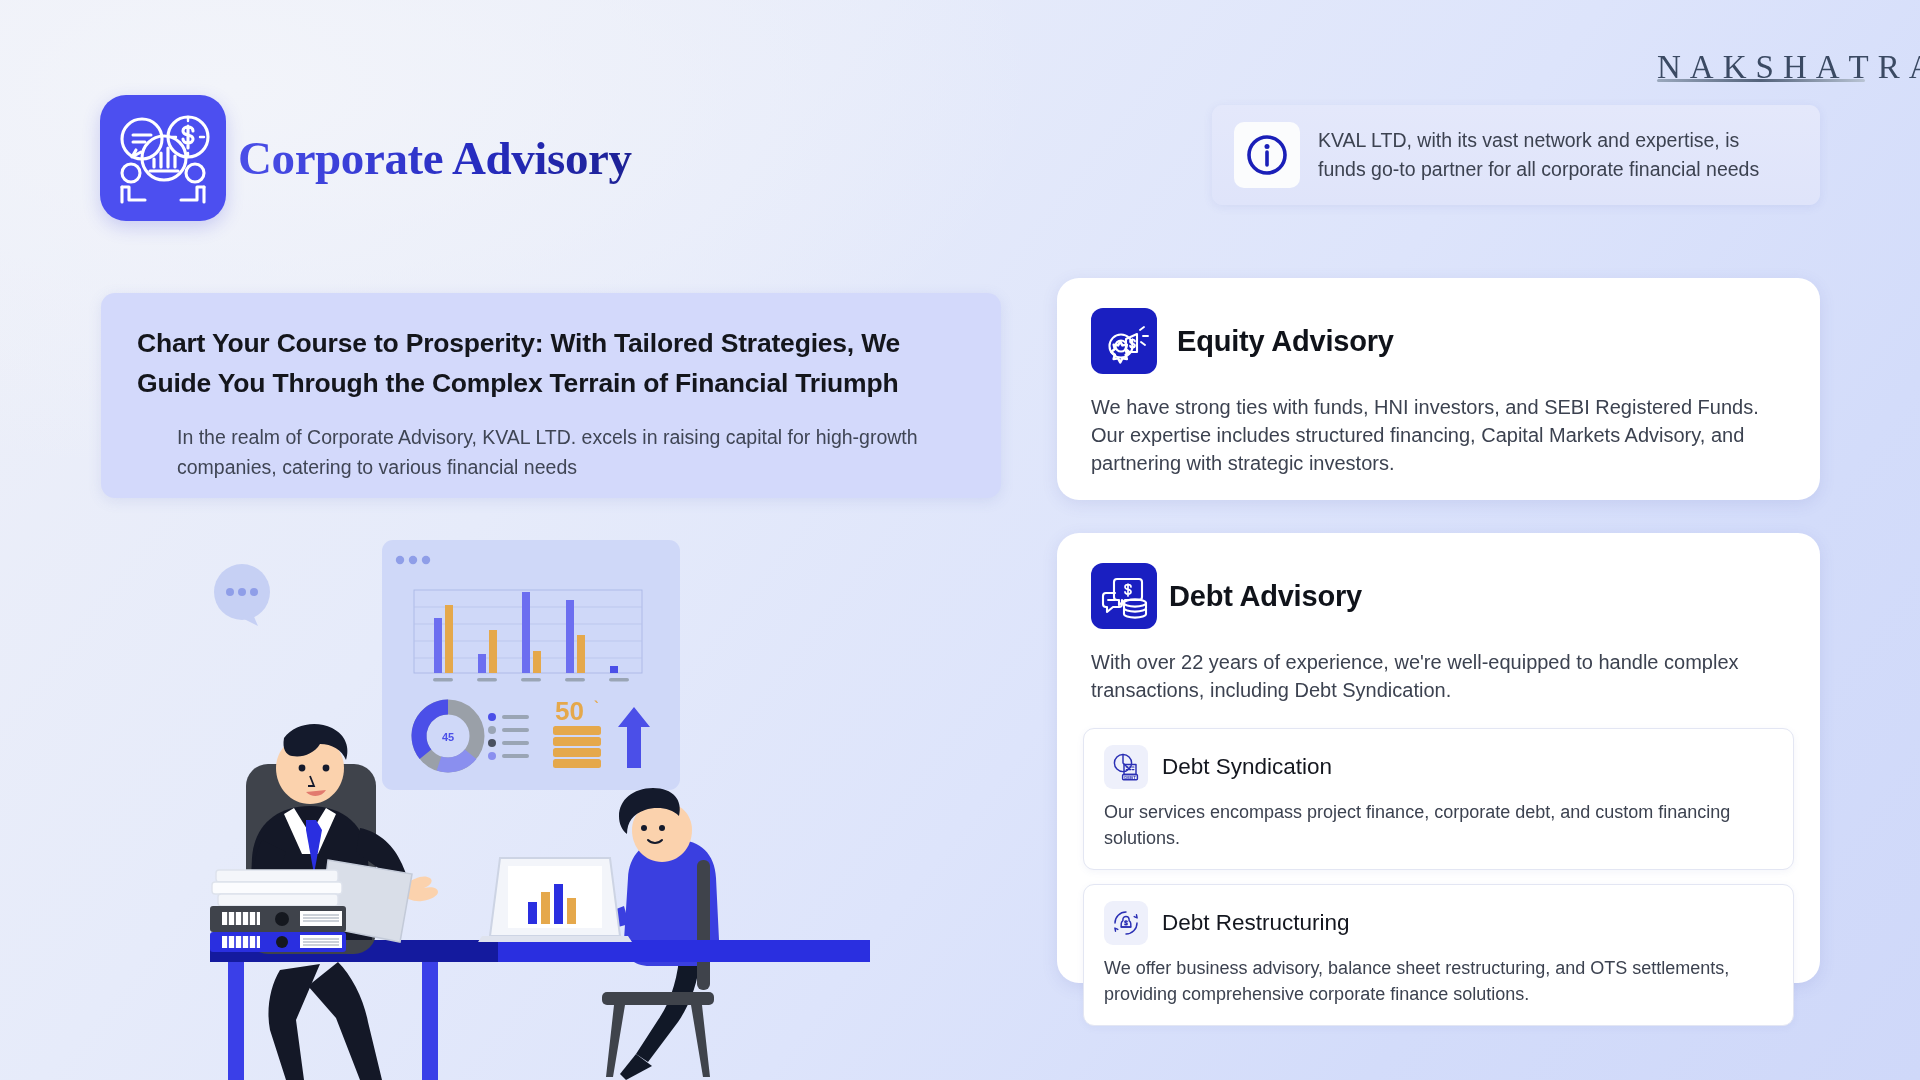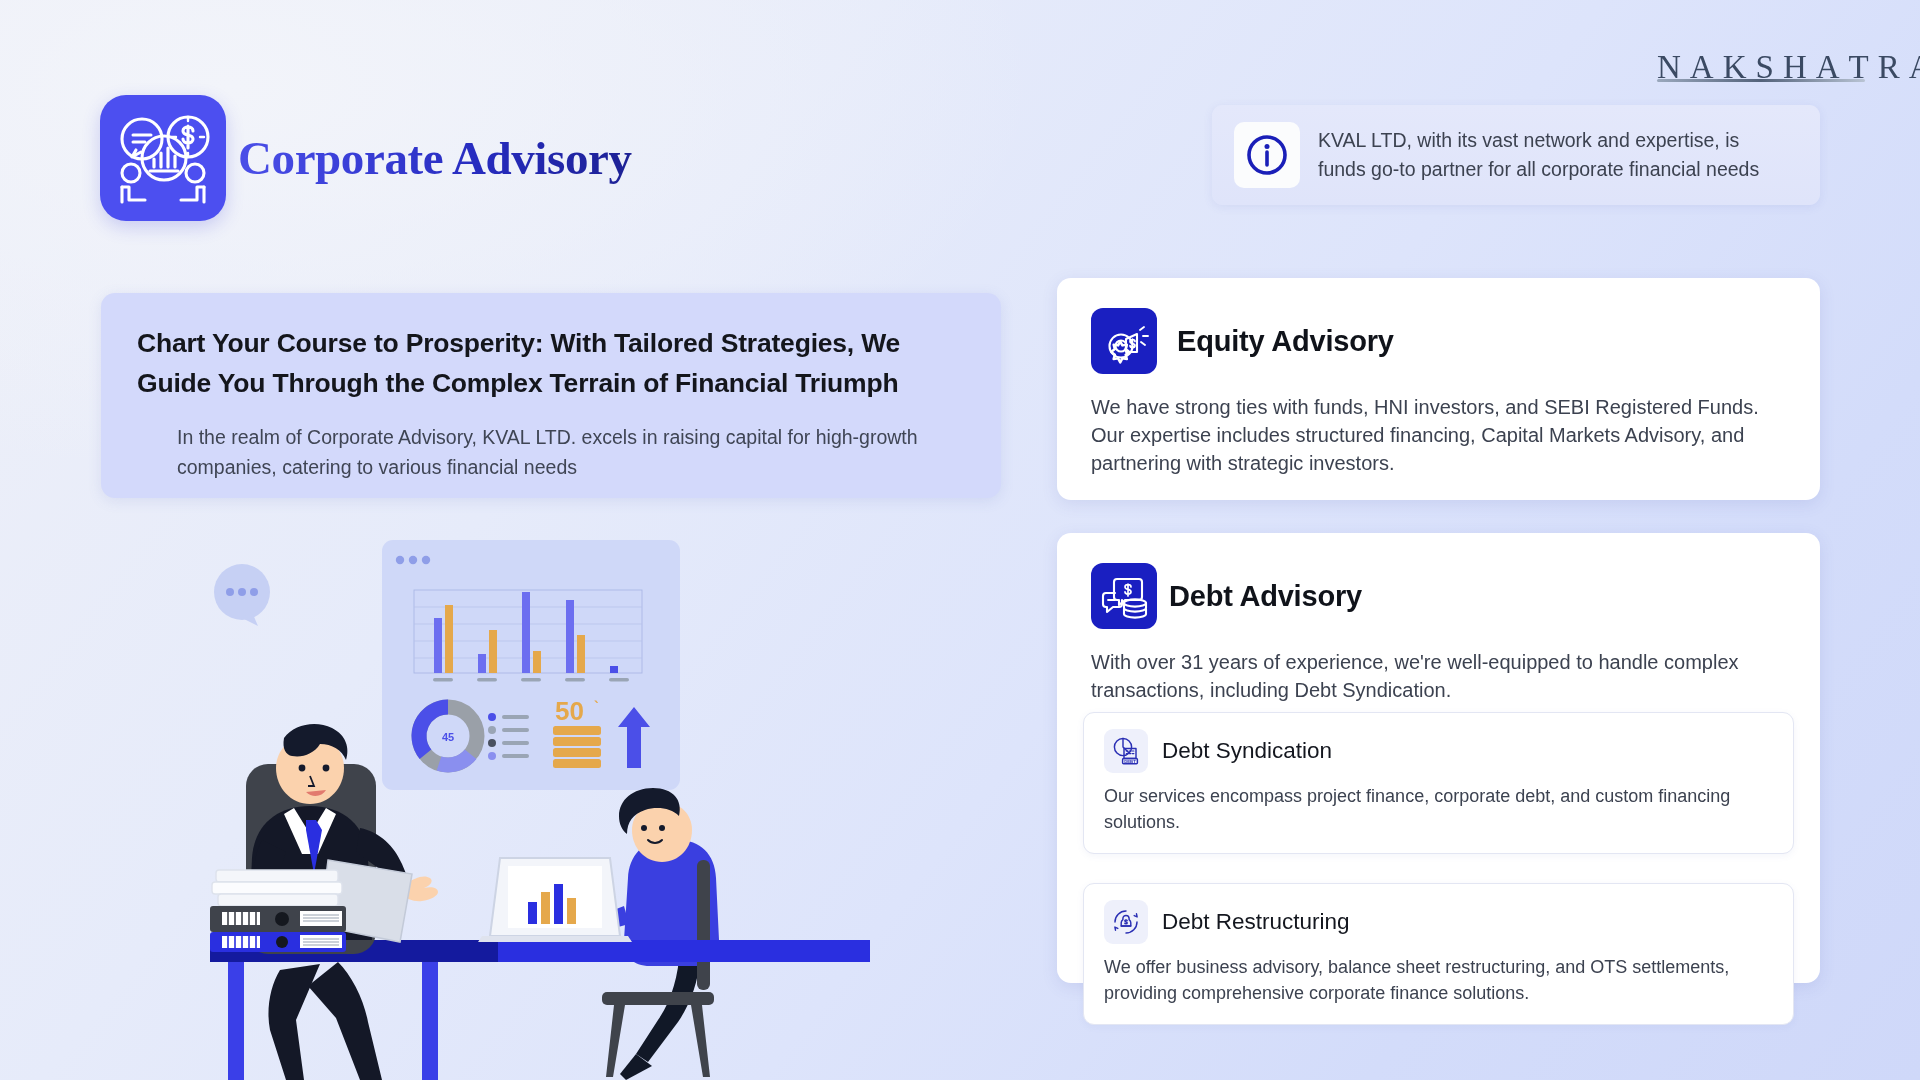--- a/index.html
+++ b/index.html
@@ -75,21 +75,21 @@
   .headline-title{
     font-size:26.5px; font-weight:700; color:#14161c; line-height:40px;
     letter-spacing:-.2px;
   }
   .headline-sub{
     margin-top:19px; font-size:19.5px; line-height:30px; color:#3f4554; font-weight:400;margin-left:40px;
   }
 
   
   .svc-card{
-    position:absolute; left:1057px; background:#fff; border-radius:14px;
+    position:absolute; left:1057px; background:#fff; border-radius:22px;
     box-shadow:0 4px 16px rgba(85,95,180,.13);
   }
   #card-equity{ top:278px; width:763px; height:222px; padding:30px 34px 0 34px;}
   #card-debt  { top:533px; width:763px; height:450px; padding:30px 26px 0 26px;}
 
   .svc-head{ display:flex; align-items:center; gap:20px; }
   .svc-badge{
     width:66px; height:66px; border-radius:12px; background:#1a1fc1;
     position:relative; flex:0 0 auto;
   }
@@ -98,22 +98,22 @@
     margin-top:19px; font-size:20px; line-height:28px; color:#3c4250;
   }
   #card-debt .svc-head{ margin-left:8px;gap:12px; }
   #card-debt > .svc-body{ margin-left:8px; }
 
   
   .sub-card{
     background:#fff; border:1px solid #e3e6f3; border-radius:11px;
     padding:16px 20px 18px 20px; box-shadow:0 2px 7px rgba(100,110,190,.07);
   }
-  #sub-syndication{ margin-top:8px; }
-  #sub-restructuring{ margin-top:29px; }
+  #sub-syndication{ margin-top:24px; }
+  #sub-restructuring{ margin-top:14px; }
   .sub-head{ display:flex; align-items:center; gap:14px; }
   .sub-badge{
     width:44px; height:44px; border-radius:9px; background:#eef0fb;
     display:flex; align-items:center; justify-content:center; flex:0 0 auto;
   }
   .sub-title{ font-size:22.5px; font-weight:400; color:#14171f; }
   .sub-body{ margin-top:10px; font-size:18px; line-height:26px; color:#3c4250; }
 
   
   .illus{ position:absolute; left:210px; top:540px; width:660px; height:540px; }
@@ -200,21 +200,21 @@
         <path d="M37 21v12M40 24c0-1.4-1.3-2.3-3-2.3s-3 .9-3 2.3 1.4 2 3 2.4 3 1 3 2.4-1.3 2.3-3 2.3-3-.9-3-2.3" stroke-width="1.7"></path>
         <path d="M24 30H15a3 3 0 00-3 3v8a3 3 0 003 3h1v5l6-5h6a3 3 0 003-3v-4"></path>
         <path d="M17 37h7" stroke-width="1.8"></path>
         <ellipse cx="44" cy="40" rx="11" ry="3.6"></ellipse>
         <path d="M33 40v5c0 2 4.9 3.6 11 3.6s11-1.6 11-3.6v-5"></path>
         <path d="M33 46v5c0 2 4.9 3.6 11 3.6s11-1.6 11-3.6v-5"></path>
       </svg>
     </div>
     <div class="svc-title">Debt Advisory</div>
   </div>
-  <div class="svc-body">With over 31 years of experience, we're well-equipped to handle complex transactions, including Debt Syndication.</div>
+  <div class="svc-body">With over 22 years of experience, we're well-equipped to handle complex transactions, including Debt Syndication.</div>
 
   <div class="sub-card" id="sub-syndication">
     <div class="sub-head">
       <div class="sub-badge">
         <svg width="32" height="32" viewBox="0 0 32 32" fill="none" stroke="#2a2fb4" stroke-width="1.45" stroke-linecap="round" stroke-linejoin="round">
           <circle cx="13" cy="12" r="8.6"></circle>
           <path d="M13 3.4V12l6.1 6.1"></path>
           <rect x="14" y="13.5" width="12" height="10"></rect>
           <path d="M16.3 16h1.6M19.3 16h1.6M22.3 16h1.6M16.3 18.6h1.6M19.3 18.6h1.6M22.3 18.6h1.6" stroke-width="1.2"></path>
           <rect x="12.6" y="23.5" width="14.8" height="5.2" rx="1"></rect>

